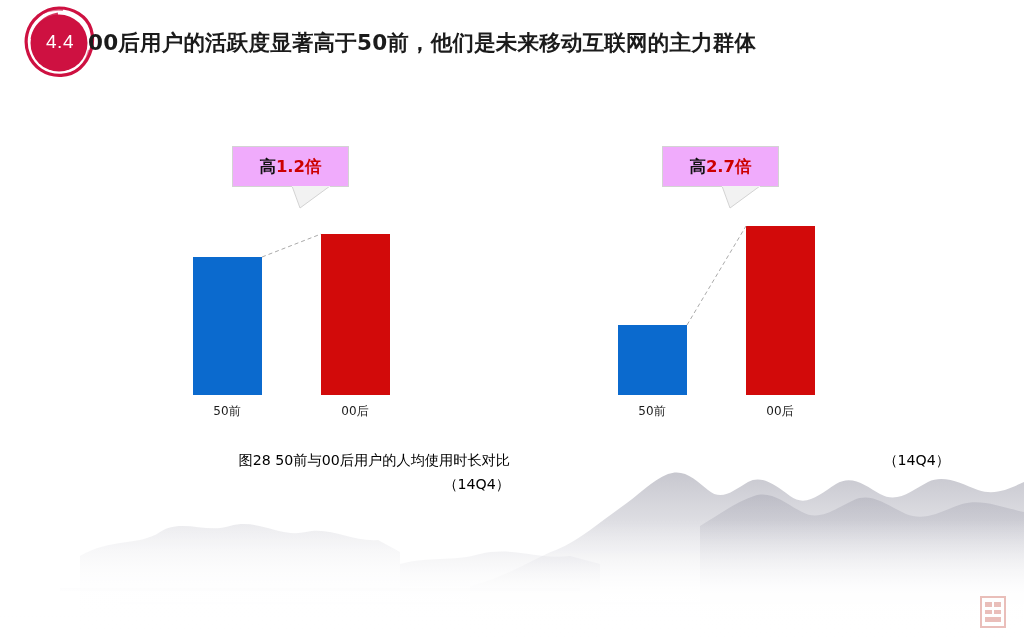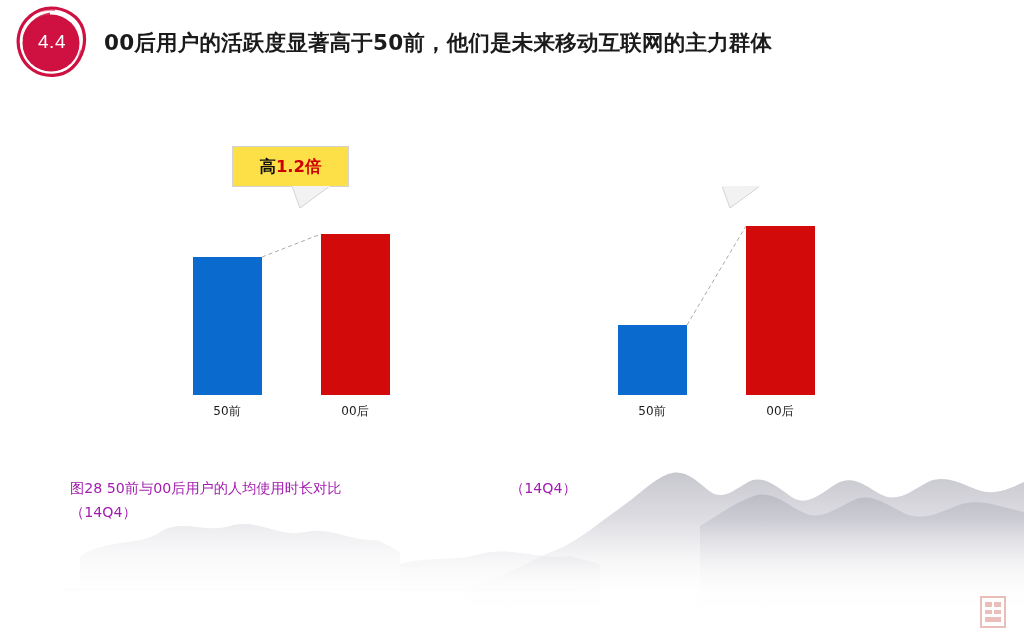--- a/index.html
+++ b/index.html
@@ -49,21 +49,21 @@
   .header {
     position: absolute;
     left: 0;
     top: 0;
     width: 1024px;
     height: 84px;
   }
 
   .badge {
     position: absolute;
-    left: 15px;
+    left: 23px;
     top: 6px;
     width: 72px;
     height: 72px;
   }
   .badge svg { display: block; }
   .badge-num {
     position: absolute;
     left: 0;
     top: 0;
     width: 72px;
@@ -75,21 +75,21 @@
     font-size: 19px;
     font-weight: 400;
     letter-spacing: 0.5px;
     font-family: "Liberation Sans", "DejaVu Sans", sans-serif;
     padding-left: 2px;
     box-sizing: border-box;
   }
 
   .title {
     position: absolute;
-    left: 104px;
+    left: 88px;
     top: 28px;
     font-size: 21.5px;
     font-weight: bold;
     color: #1b1b1b;
     letter-spacing: 0.2px;
     white-space: nowrap;
     font-family: "DejaVu Sans", "Liberation Sans", sans-serif;
   }
 
   
@@ -108,21 +108,21 @@
     height: 400px;
   }
   .chart-block.left  { left: 70px; }
   .chart-block.right { left: 510px; }
 
   
   .callout {
     position: absolute;
     width: 117px;
     height: 41px;
-    background: #fde047;
+    background: #f0abfc;
     border: 1px solid #d3d3d3;
     box-sizing: border-box;
     display: flex;
     align-items: center;
     justify-content: center;
   }
   .callout-text {
     font-size: 16.5px;
     font-weight: bold;
     white-space: nowrap;
@@ -181,26 +181,25 @@
     font-size: 12px;
     color: #1b1b1b;
     font-family: "DejaVu Sans", "Liberation Sans", sans-serif;
   }
 
   .caption {
     position: absolute;
     top: 328px;
     left: 0;
     width: 440px;
-    text-align: left;
+    text-align: right;
     font-size: 14.2px;
     line-height: 24px;
-    color: #a21caf;
+    color: #000000;
     font-family: "DejaVu Sans", "Liberation Sans", sans-serif;
-    margin-top: 28px;
   }
   .caption .line2 { display: block; }
 
   
   .seal {
     position: absolute;
     right: 18px;
     bottom: 12px;
     width: 26px;
     height: 32px;
@@ -308,20 +307,25 @@
       </div>
 
       <div class="caption">
         <span>图28 50前与00后用户的人均使用时长对比</span>
         <span class="line2">（14Q4）</span>
       </div>
     </div>
 
     <div class="chart-block right">
 
+      <div class="callout" style="left:152px; top:26px;">
+        <div class="callout-text">
+          <span class="k">高</span><span class="v">2.7倍</span>
+        </div>
+      </div>
       <div class="callout-tail" style="left:212px; top:66px;">
         <svg width="42" height="24" viewBox="0 0 42 24" xmlns="http://www.w3.org/2000/svg">
           <path d="M0 0 L38 0 L8 22 Z" fill="#f2f2f2" stroke="#d3d3d3" stroke-width="1"></path>
           <path d="M0 0 L38 0" stroke="#f2f2f2" stroke-width="2"></path>
         </svg>
       </div>
 
       <div class="plot">
         <div class="bar blue" style="left:108px; height:70px;"></div>
         <div class="bar red" style="left:236px; height:169px;"></div>

